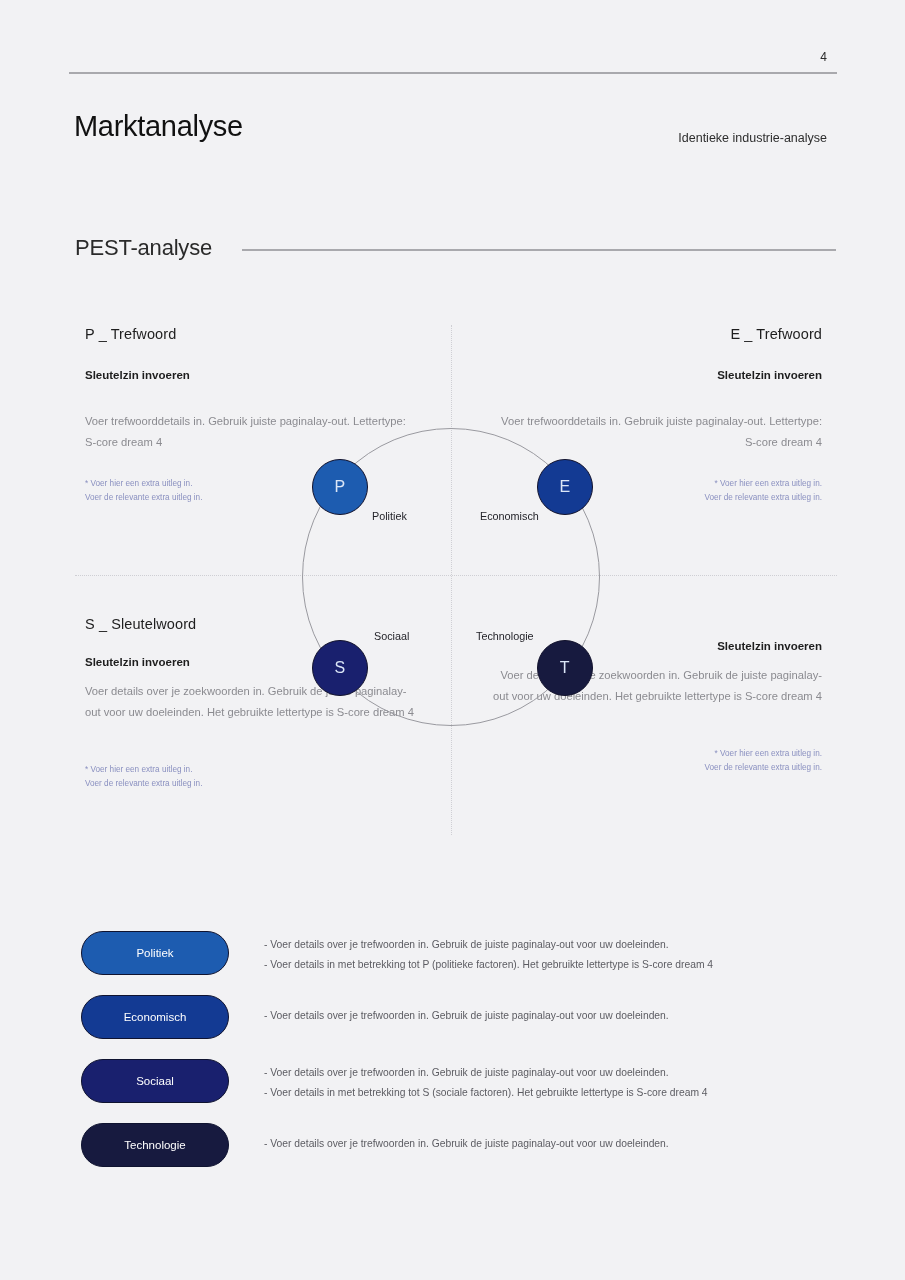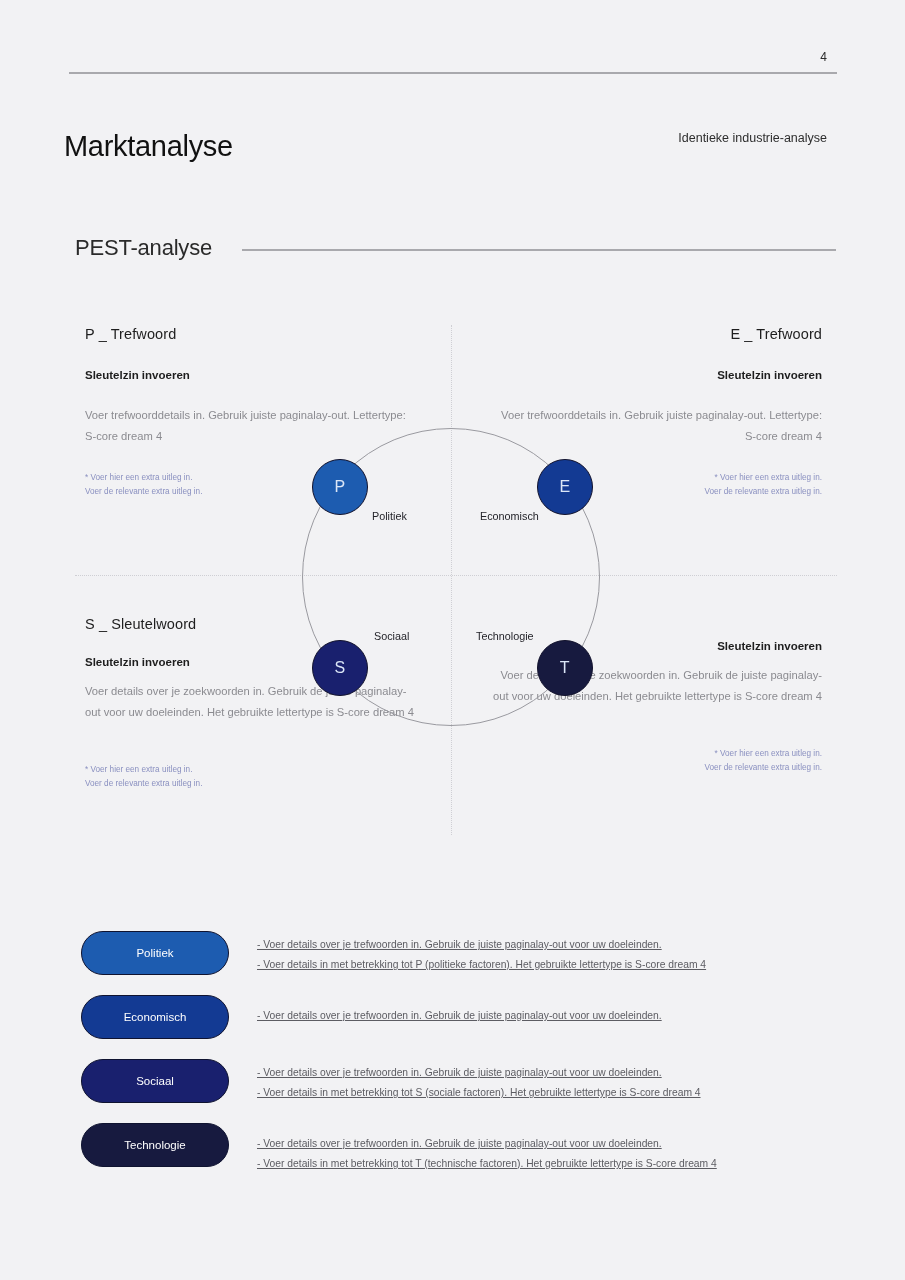--- a/index.html
+++ b/index.html
@@ -27,26 +27,25 @@
     position: absolute;
     top: 72px;
     left: 69px;
     width: 768px;
     height: 2px;
     background: #a9a9ad;
   }
   .doc-title {
     position: absolute;
     top: 110px;
-    left: 64px;
+    left: 74px;
     font-size: 29px;
     font-weight: 400;
     letter-spacing: -0.3px;
     color: #111;
-    margin-top: 20px;
   }
   .doc-subtitle {
     position: absolute;
     top: 131px;
     right: 78px;
     font-size: 12.5px;
     color: #2d2d2d;
     text-align: center;
   }
 
@@ -106,21 +105,21 @@
     color: #1e1e1e;
     letter-spacing: .1px;
   }
   .quad-sub {
     margin-top: 27px;
     font-size: 11.5px;
     font-weight: 700;
     color: #1e1e1e;
   }
   .quad-body {
-    margin-top: 24px;
+    margin-top: 30px;
     font-size: 11.2px;
     line-height: 21px;
     color: #8b8b90;
   }
   .quad-note {
     margin-top: 24px;
     font-size: 8.2px;
     line-height: 14px;
     color: #8a90c0;
   }
@@ -193,27 +192,26 @@
     align-items: center;
     justify-content: center;
   }
   .pill-p { background: #1d5cb0; }
   .pill-e { background: #133a93; }
   .pill-s { background: #19206e; }
   .pill-t { background: #171a3f; }
 
   .legend-text {
     position: absolute;
-    left: 176px;
+    left: 183px;
     top: 4px;
     width: 580px;
     font-size: 10.3px;
     line-height: 20px;
     color: #5c5c62;
-    text-decoration: underline;
   }
   .legend-text div { white-space: nowrap; }
   .legend-row.shift .legend-text { top: 11px; }
 </style>
 </head>
 <body>
 
 <div class="page-number">4</div>
 <div class="header-rule"></div>
 <h1 class="doc-title">Marktanalyse</h1>
@@ -298,17 +296,16 @@
     <div class="legend-text">
       <div>- Voer details over je trefwoorden in. Gebruik de juiste paginalay-out voor uw doeleinden.</div>
       <div>- Voer details in met betrekking tot S (sociale factoren). Het gebruikte lettertype is S-core dream 4</div>
     </div>
   </div>
 
   <div class="legend-row shift">
     <div class="pill pill-t">Technologie</div>
     <div class="legend-text">
       <div>- Voer details over je trefwoorden in. Gebruik de juiste paginalay-out voor uw doeleinden.</div>
-      <div>- Voer details in met betrekking tot T (technische factoren). Het gebruikte lettertype is S-core dream 4</div>
     </div>
   </div>
 
 </div>
 
 </body></html>

